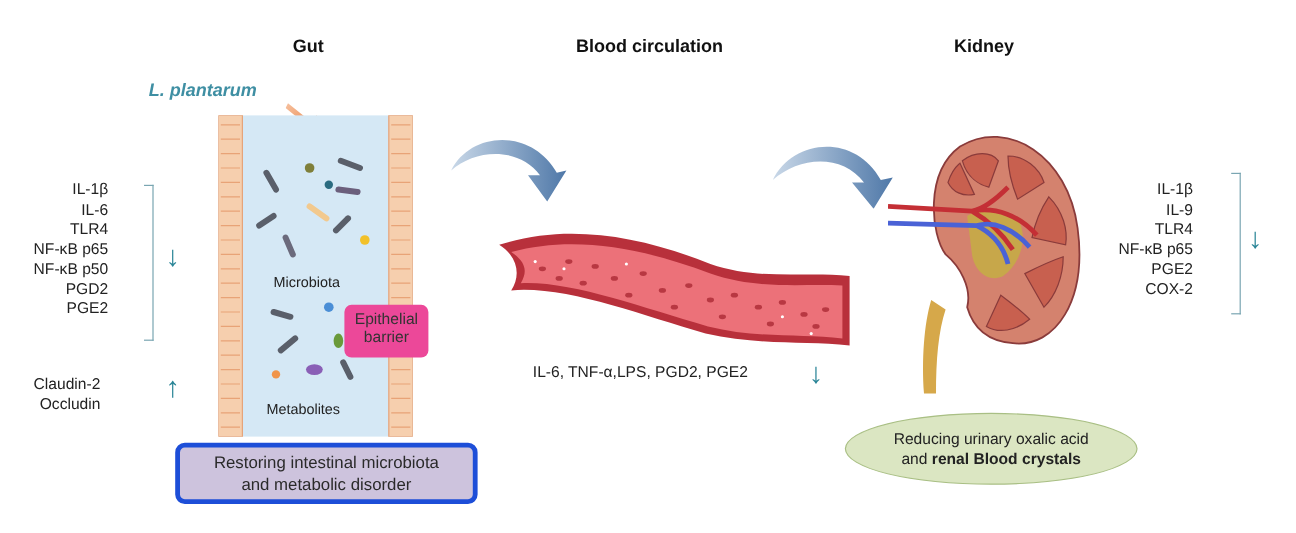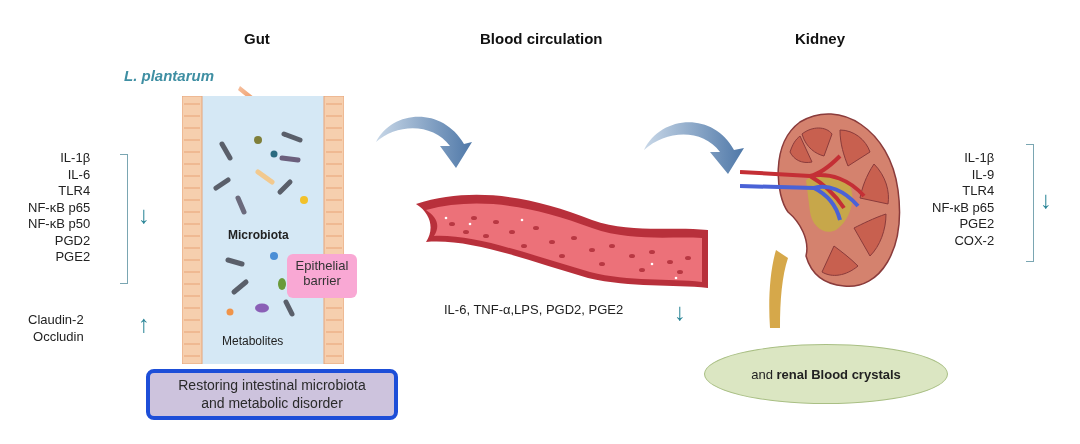--- a/index.html
+++ b/index.html
@@ -3,21 +3,21 @@
 <meta charset="utf-8">
 <style>
   html, body { margin:0; padding:0; background:#ffffff; }
   body { width:1080px; height:444px; position:relative; overflow:hidden; font-family:"Liberation Sans", sans-serif; color:#222; }
   .abs { position:absolute; }
   .section-title { font-weight:bold; font-size:15px; color:#111; }
   .lbl { font-size:13px; color:#222; line-height:16.5px;text-align:right; }
   .bracket { position:absolute; border:1.5px solid #7aa6b2; border-left:none; width:7px; }
   .arrow-teal { position:absolute; color:#2a8597; font-size:24px; font-weight:bold; line-height:1; }
   .box-lilac { position:absolute; background:#cdc3dd; border:4px solid #1d4ed8; border-radius:8px; text-align:center; font-size:14px; color:#2a2a2a; line-height:18px; }
-  .box-pink { position:absolute; background:#f9a8d4; border-radius:6px; text-align:center; font-size:13px; color:#333; line-height:15px; }
+  .box-pink { position:absolute; background:#ec4899; border-radius:6px; text-align:center; font-size:13px; color:#333; line-height:15px; }
   .ellipse-green { position:absolute; background:#dbe6c2; border:1.5px solid #a9bf84; border-radius:50%; text-align:center; font-size:13px; color:#222; line-height:17px; }
 </style>
 </head>
 <body>
 
 <div class="abs section-title" style="left:244px; top:30px;">Gut</div>
 <div class="abs section-title" style="left:480px; top:30px;">Blood circulation</div>
 <div class="abs section-title" style="left:795px; top:30px;">Kidney</div>
 
 <div class="abs" style="left:124px; top:67px; font-size:15px; font-style:italic; font-weight:bold; color:#3f8fa3;">L. plantarum</div>
@@ -76,21 +76,21 @@
   </g>
 
   <circle cx="76" cy="44" r="4" fill="#7f7f3a"></circle>
   <circle cx="92" cy="58" r="3.5" fill="#2a6b80"></circle>
   <circle cx="122" cy="104" r="4" fill="#f2c12a"></circle>
   <circle cx="92" cy="160" r="4" fill="#4a8ed6"></circle>
   <ellipse cx="100" cy="188" rx="4" ry="6" fill="#6a9a3a"></ellipse>
   <ellipse cx="80" cy="212" rx="7" ry="4.5" fill="#8a5fb6"></ellipse>
   <circle cx="48" cy="216" r="3.5" fill="#f0944a"></circle>
 </svg>
-<div class="abs" style="left:228px; top:228px; font-size:12px; font-weight:bold; color:#222;">Microbiota</div>
+<div class="abs" style="left:228px; top:228px; font-size:12px; font-weight:normal; color:#222;">Microbiota</div>
 <div class="abs" style="left:222px; top:334px; font-size:12px; font-weight:normal; color:#222;">Metabolites</div>
 <div class="box-pink" style="left:287px; top:254px; width:70px; height:40px; padding-top:4px;">
   <div>Epithelial</div>
   <div>barrier</div>
 </div>
 
 <div class="box-lilac" style="left:146px; top:369px; width:244px; height:40px; padding-top:3px;">
   <div>Restoring intestinal microbiota</div>
   <div>and metabolic disorder</div>
 </div>
@@ -176,14 +176,15 @@
   <div style="padding-left:3px;">IL-9</div>
   <div>TLR4</div>
   <div>NF-κB p65</div>
   <div>PGE2</div>
   <div>COX-2</div>
 </div>
 <div class="bracket" style="left:1026px; top:144px; height:116px;"></div>
 <div class="arrow-teal" style="left:1040px; top:188px;">↓</div>
 
 <div class="ellipse-green" style="left:704px; top:344px; width:242px; height:58px; display:flex; flex-direction:column; justify-content:center;">
+  <div>Reducing urinary oxalic acid</div>
   <div><span>and </span><b>renal Blood crystals</b></div>
 </div>
 
 </body></html>

